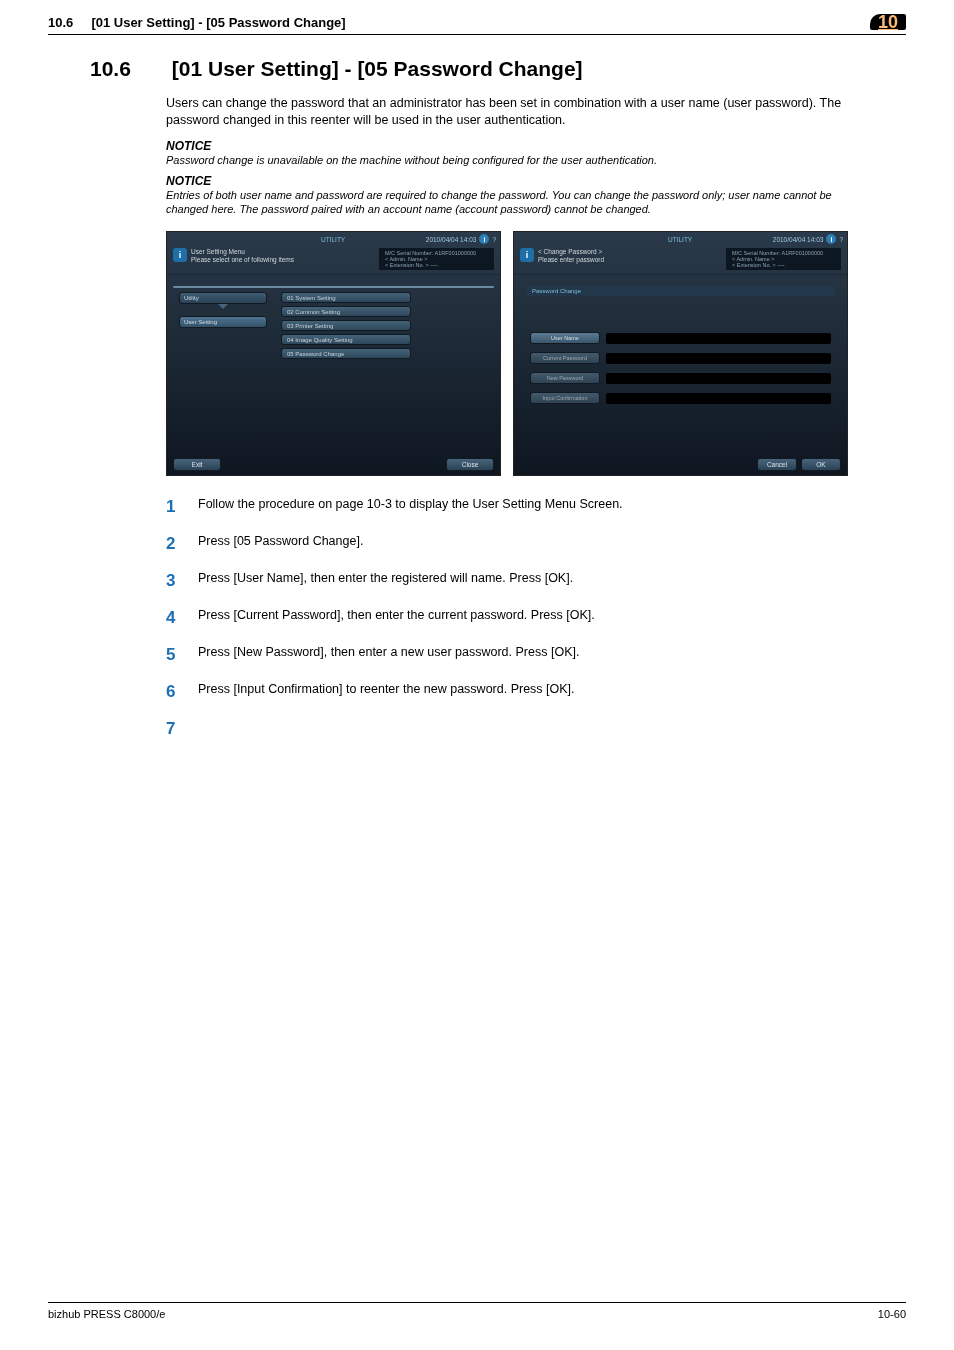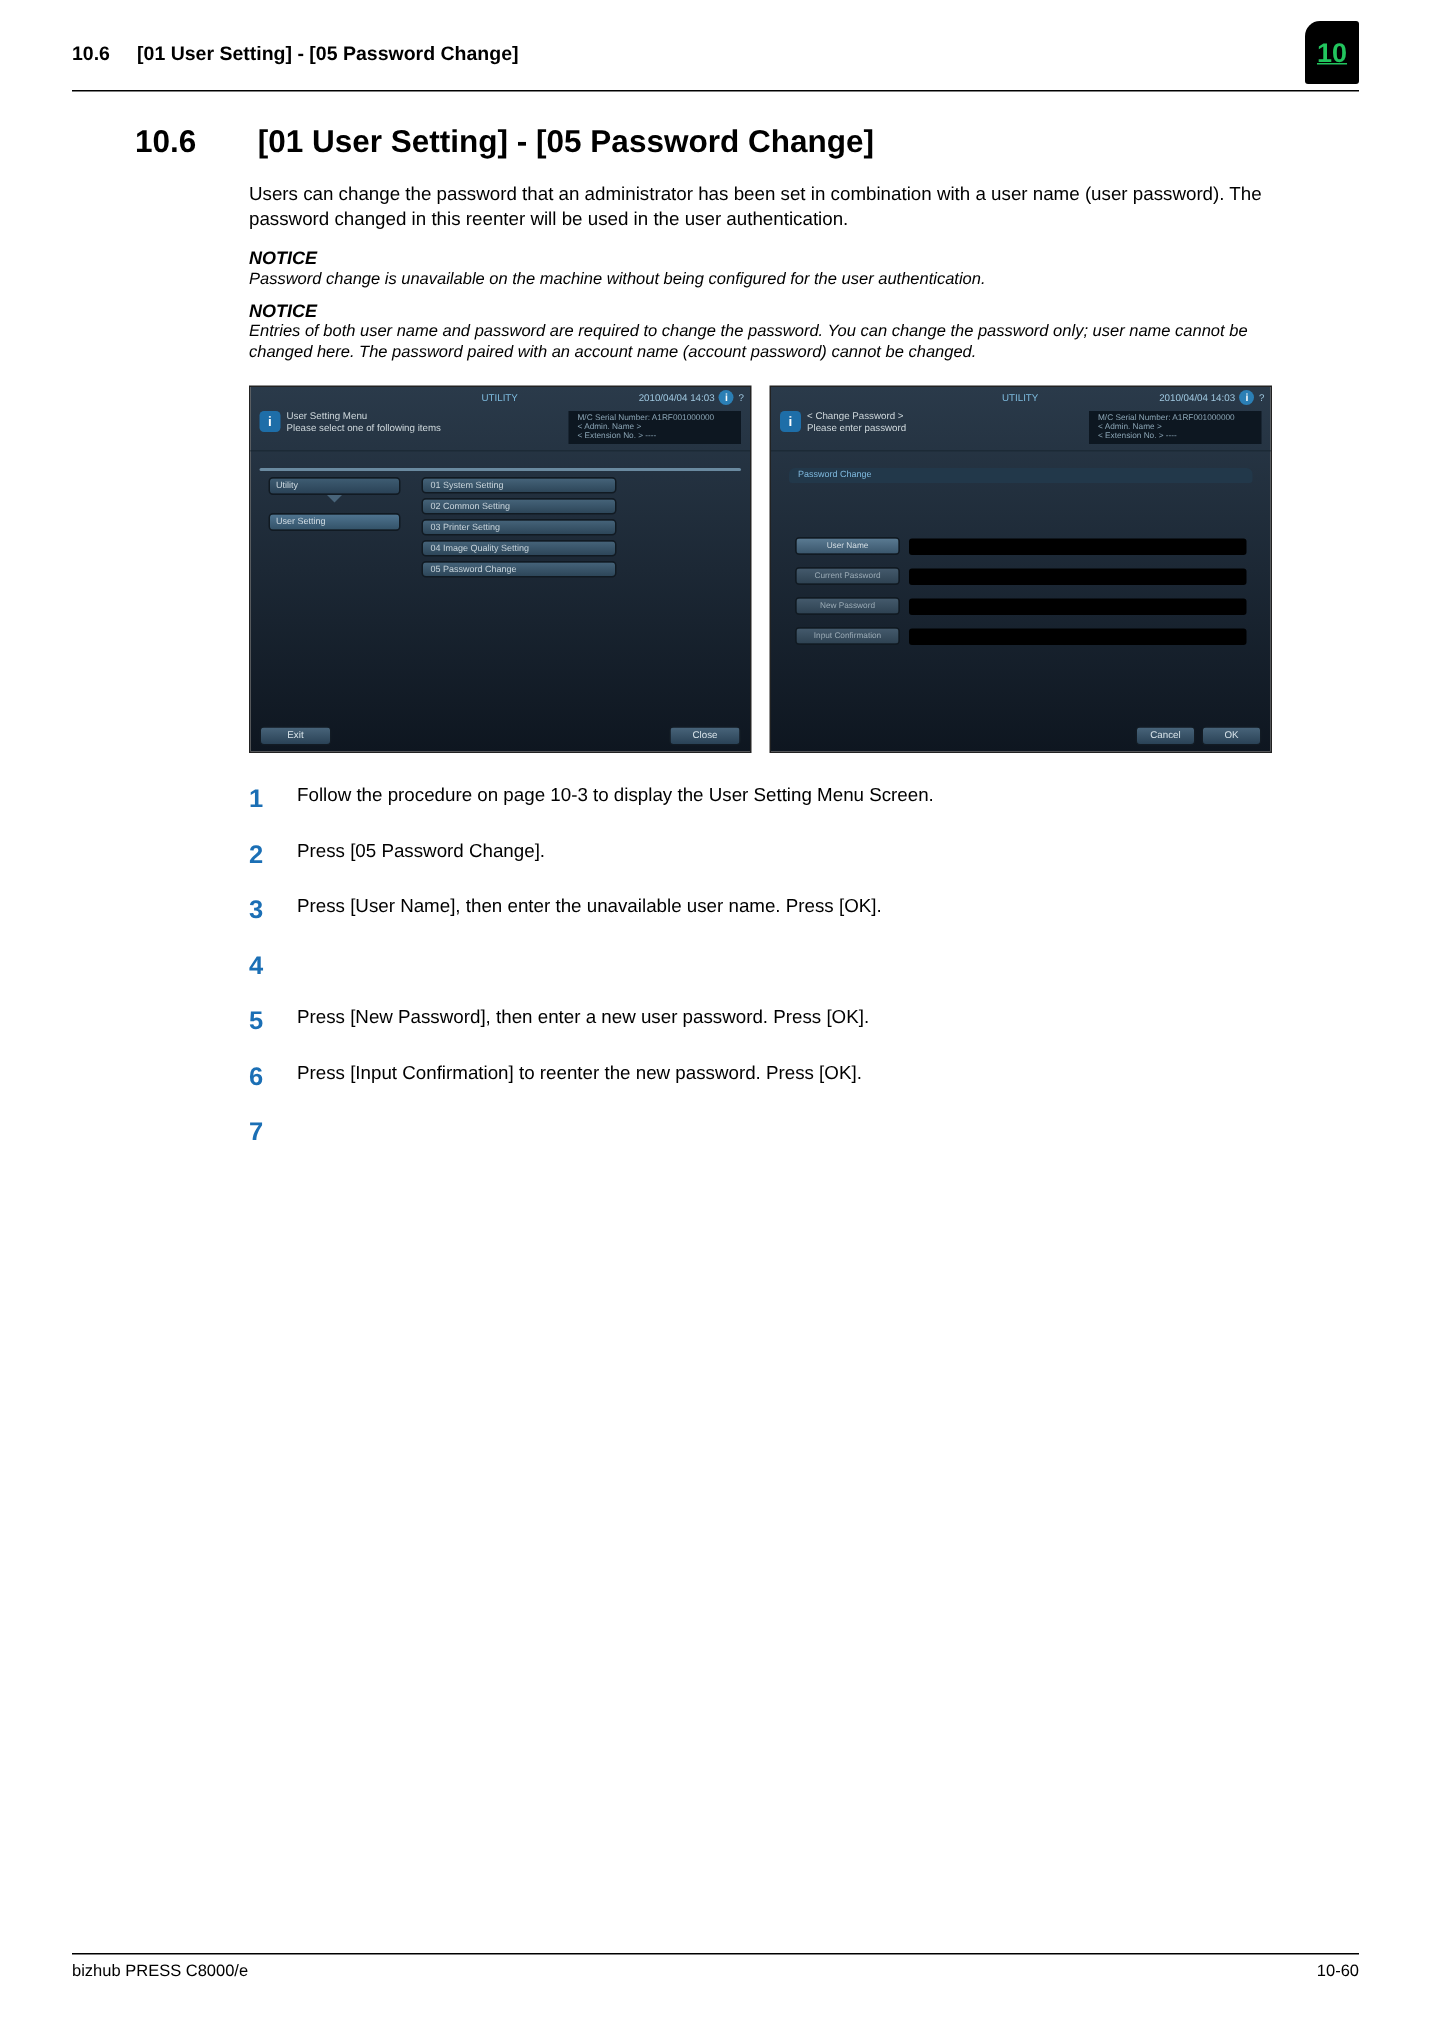--- a/index.html
+++ b/index.html
@@ -16,24 +16,24 @@
     display: flex;
     align-items: center;
     padding: 14px 48px 4px 48px;
   }
   .pg-header .hdr-text {
     font-size: 13px;
     font-weight: bold;
     flex: 1;
   }
   .chapter-badge {
-    width: 36px; height: 42px;
+    width: 36px; height: 16px;
     background: #000;
     border-radius: 10px 2px 2px 2px;
-    color: #22c55e;
+    color: #fdba74;
     display: flex; align-items: center; justify-content: center;
     font-weight: bold; font-size: 18px; text-decoration: underline;
   }
   .hdr-rule { border: none; border-top: 1.2px solid #000; margin: 0 48px; }
 
   
   .content { padding: 22px 90px 0 90px; }
   h1.section-title {
     font-size: 21px;
     font-weight: bold;
@@ -319,24 +319,25 @@
     <li>
         <span class="step-num">1</span>
         <div>Follow the procedure on page 10-3 to display the User Setting Menu Screen.</div>
       </li>
     <li>
         <span class="step-num">2</span>
         <div>Press [05 Password Change].</div>
       </li>
     <li>
         <span class="step-num">3</span>
-        <div>Press [User Name], then enter the unavailable user name. Press [OK].</div>
+        <div>Press [User Name], then enter the registered will name. Press [OK].</div>
       </li>
     <li>
         <span class="step-num">4</span>
+        <div>Press [Current Password], then enter the current password. Press [OK].</div>
       </li>
     <li>
         <span class="step-num">5</span>
         <div>Press [New Password], then enter a new user password. Press [OK].</div>
       </li>
     <li>
         <span class="step-num">6</span>
         <div>Press [Input Confirmation] to reenter the new password. Press [OK].</div>
       </li>
     <li>

